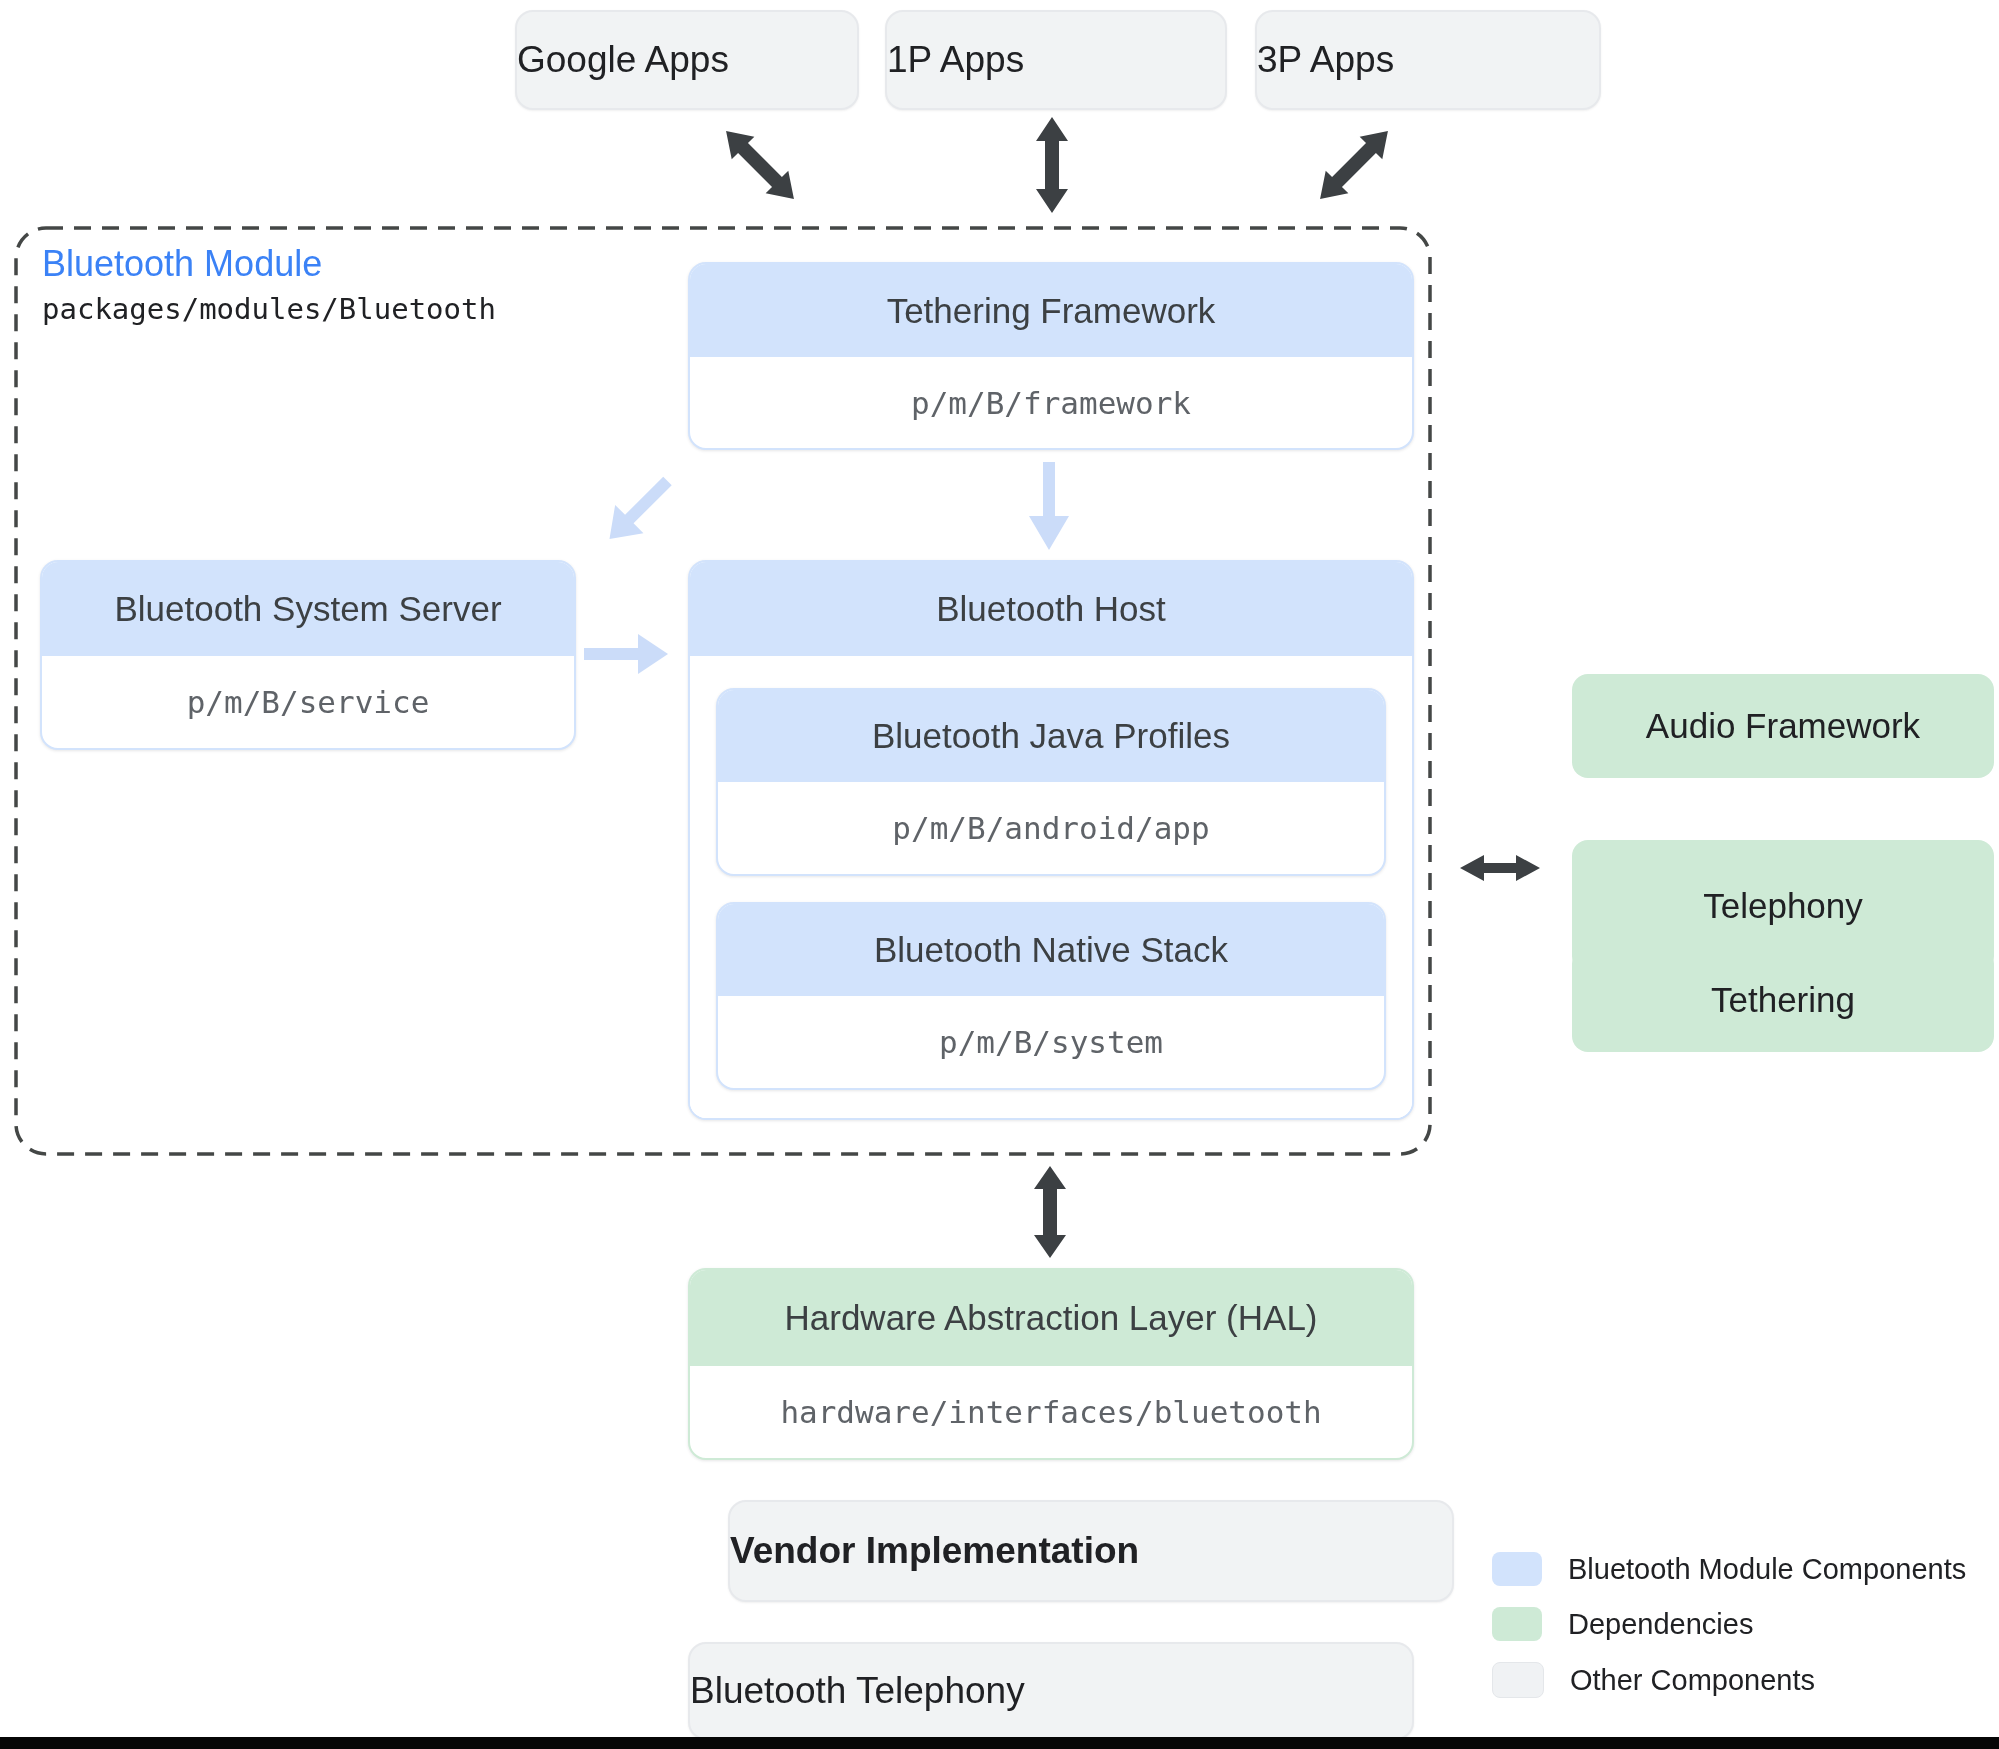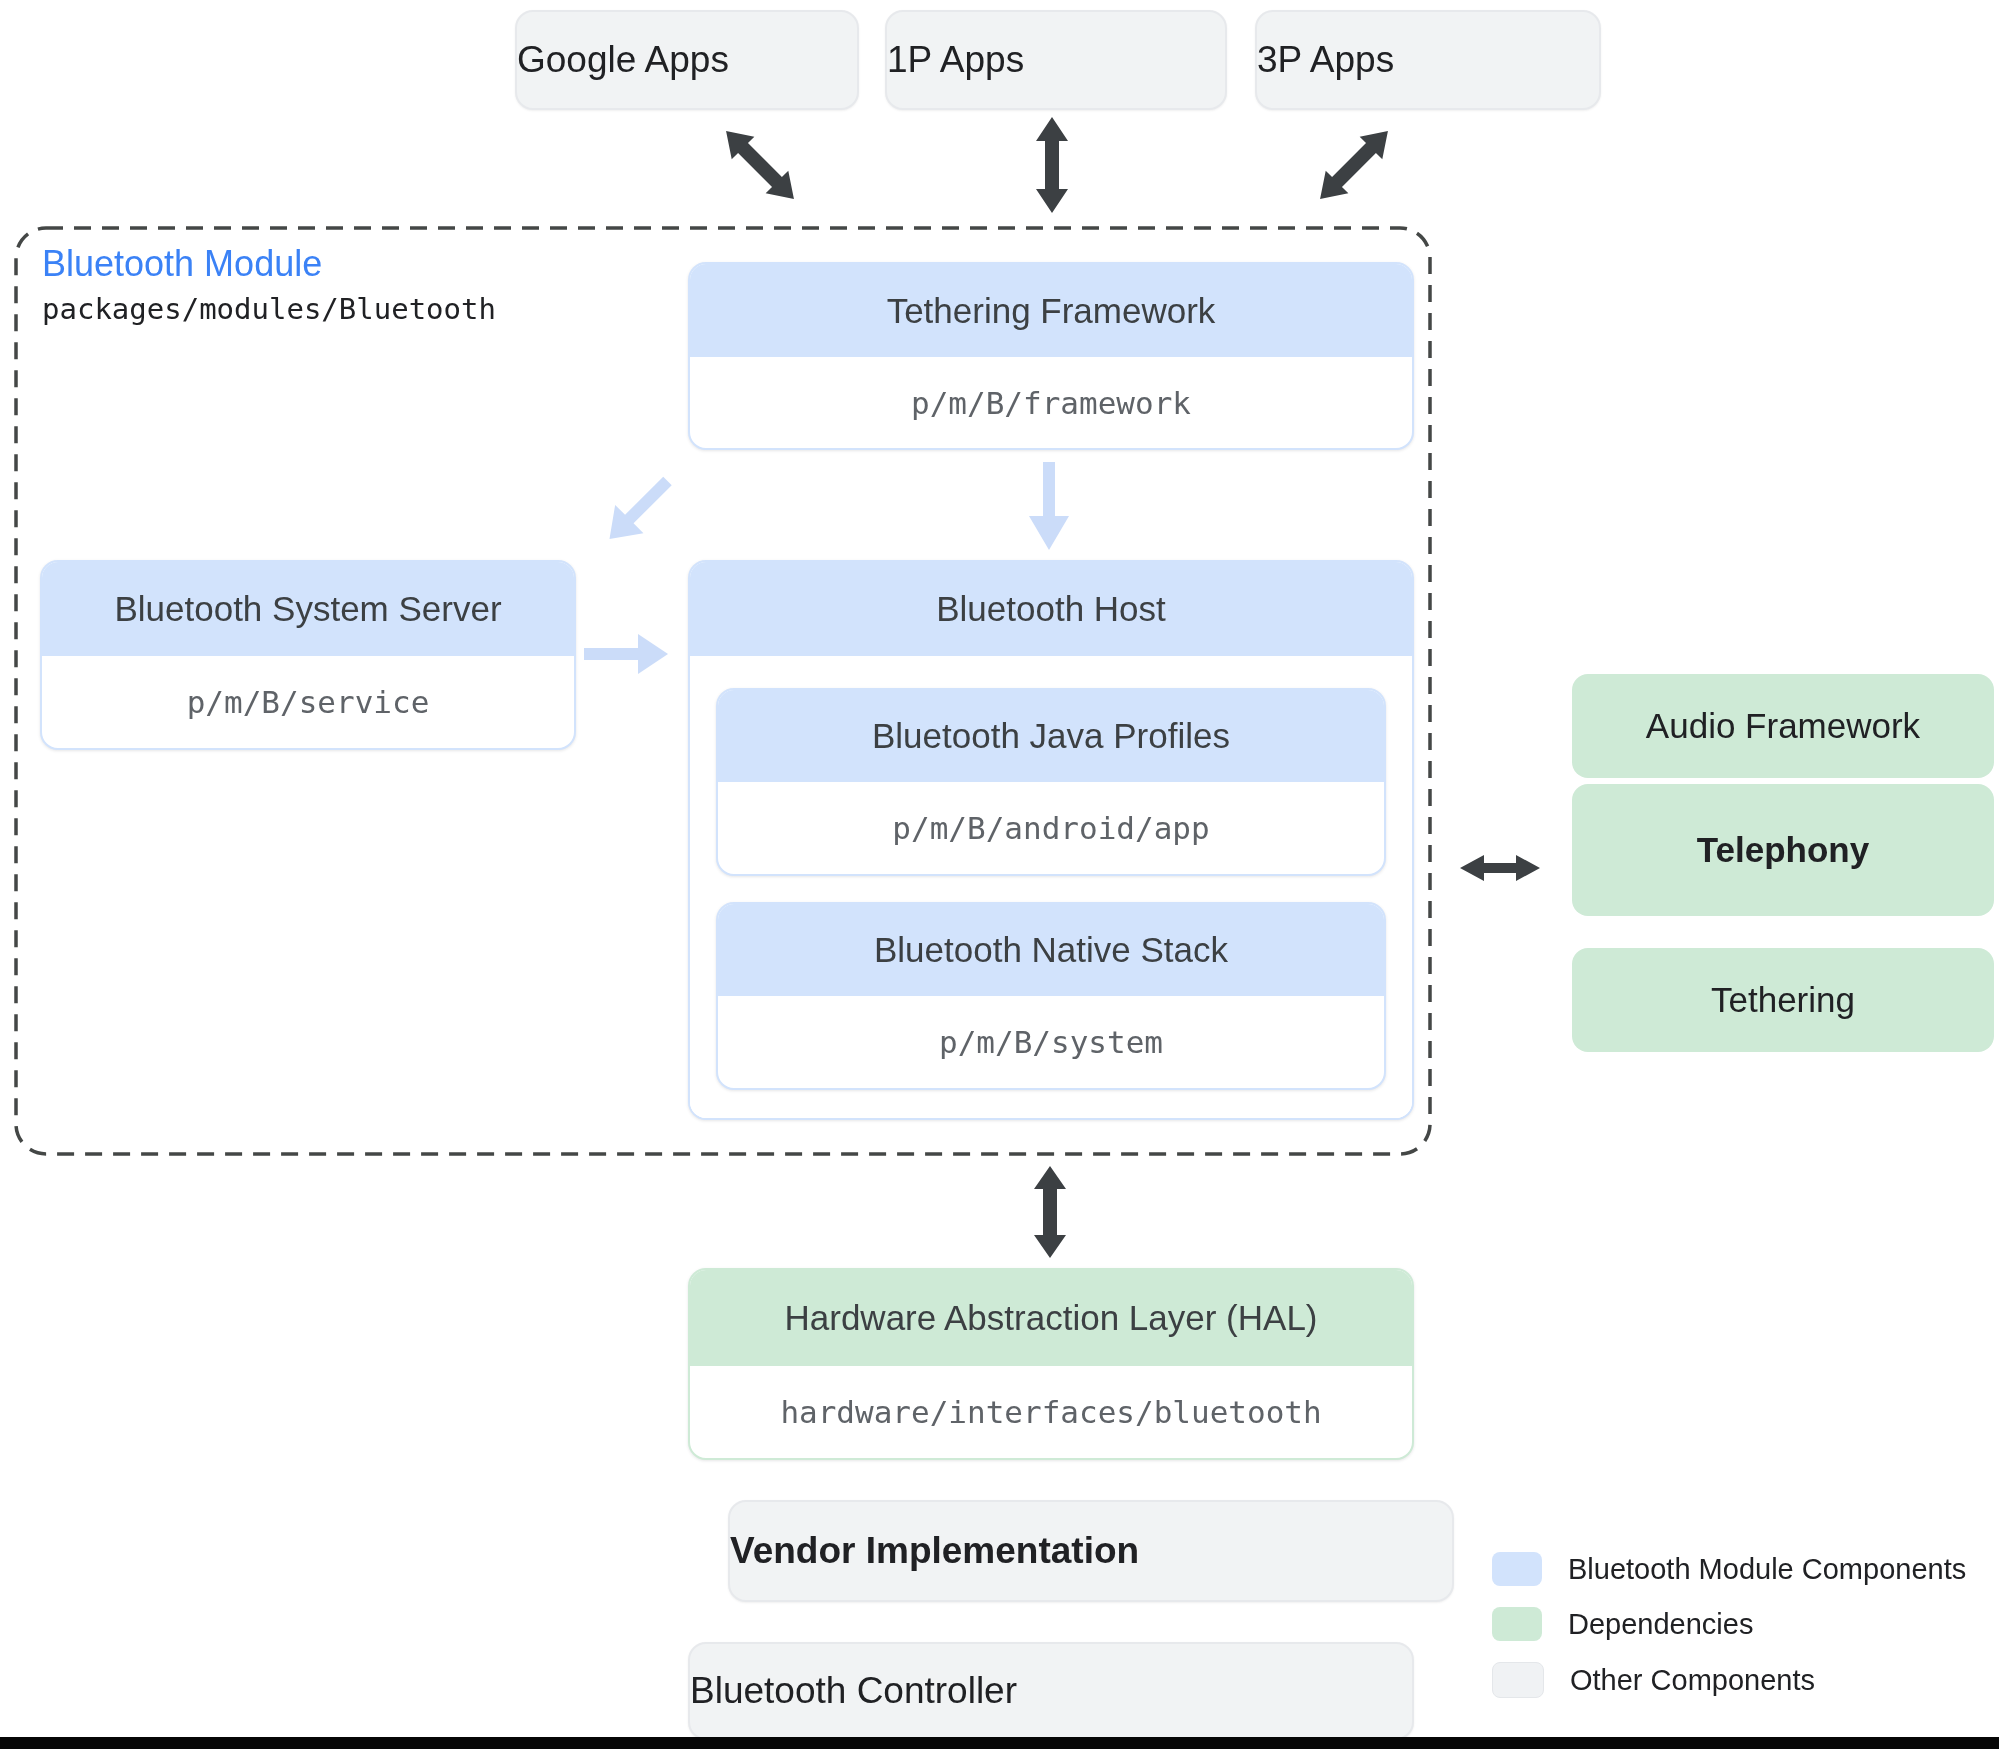--- a/index.html
+++ b/index.html
@@ -112,21 +112,21 @@
     <div class="card" style="left:26px;top:246px;width:666px;height:184px;">
       <div class="card-head" style="height:92px;">Bluetooth Native Stack</div>
       <div class="card-body">p/m/B/system</div>
     </div>
   </div>
 </div>
 
 <div class="greenbox" style="left:1572px;top:674px;width:422px;height:104px;">
   <span>Audio Framework</span>
 </div>
-<div class="greenbox" style="left:1572px;top:784px;width:422px;height:132px;font-weight:bold;">
+<div class="greenbox" style="left:1572px;top:840px;width:422px;height:132px;">
   <span>Telephony</span>
 </div>
 <div class="greenbox" style="left:1572px;top:948px;width:422px;height:104px;">
   <span>Tethering</span>
 </div>
 
 <div class="arrow" style="left:1460px;top:853px;width:80px;height:30px;">
   <svg width="80" height="30" viewBox="0 0 80 30">
     <polygon points="0,15 24,2 24,10 56,10 56,2 80,15 56,28 56,20 24,20 24,28" fill="#3c4043"></polygon>
   </svg>
@@ -140,21 +140,21 @@
 
 <div class="card green" style="left:688px;top:1268px;width:722px;height:188px;">
   <div class="card-head" style="height:96px;">Hardware Abstraction Layer (HAL)</div>
   <div class="card-body">hardware/interfaces/bluetooth</div>
 </div>
 
 <div class="graybox" style="left:728px;top:1500px;width:722px;height:98px;font-weight:bold;">
   <span>Vendor Implementation</span>
 </div>
 <div class="graybox" style="left:688px;top:1642px;width:722px;height:94px;">
-  <span>Bluetooth Controller</span>
+  <span>Bluetooth Telephony</span>
 </div>
 
 <div class="abs" style="left:1492px;top:1552px;">
   <div class="legend-row">
     <div class="legend-swatch" style="background:#d2e3fc;"></div>
     <div class="legend-label">Bluetooth Module Components</div>
   </div>
   <div class="legend-row">
     <div class="legend-swatch" style="background:#ceead6;"></div>
     <div class="legend-label">Dependencies</div>

